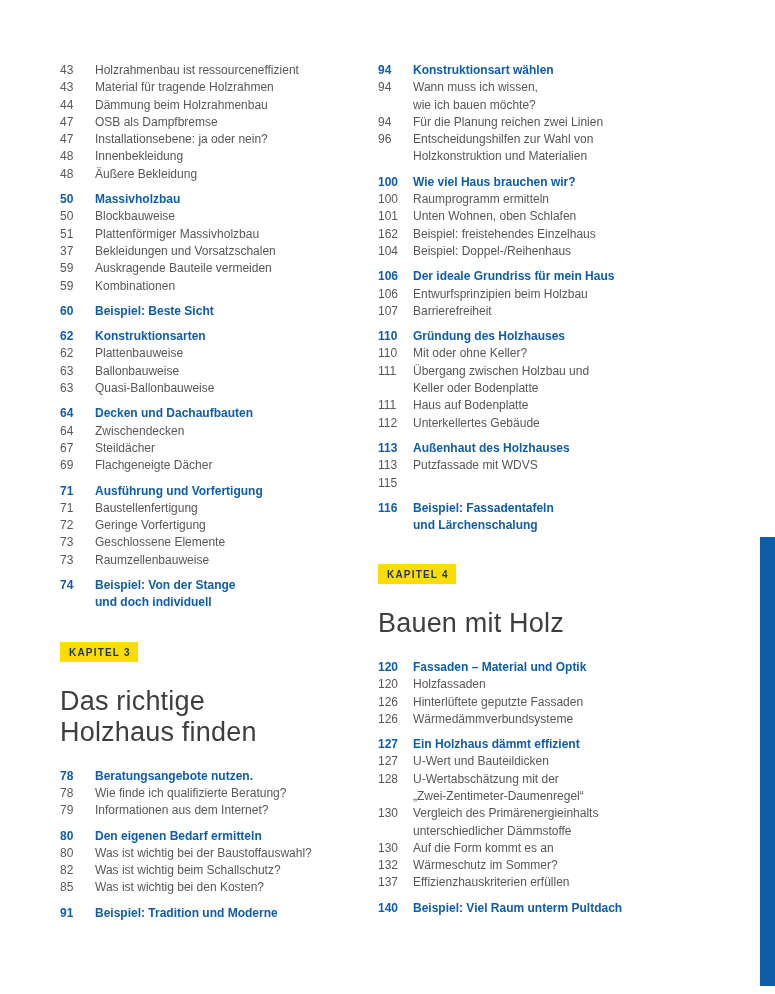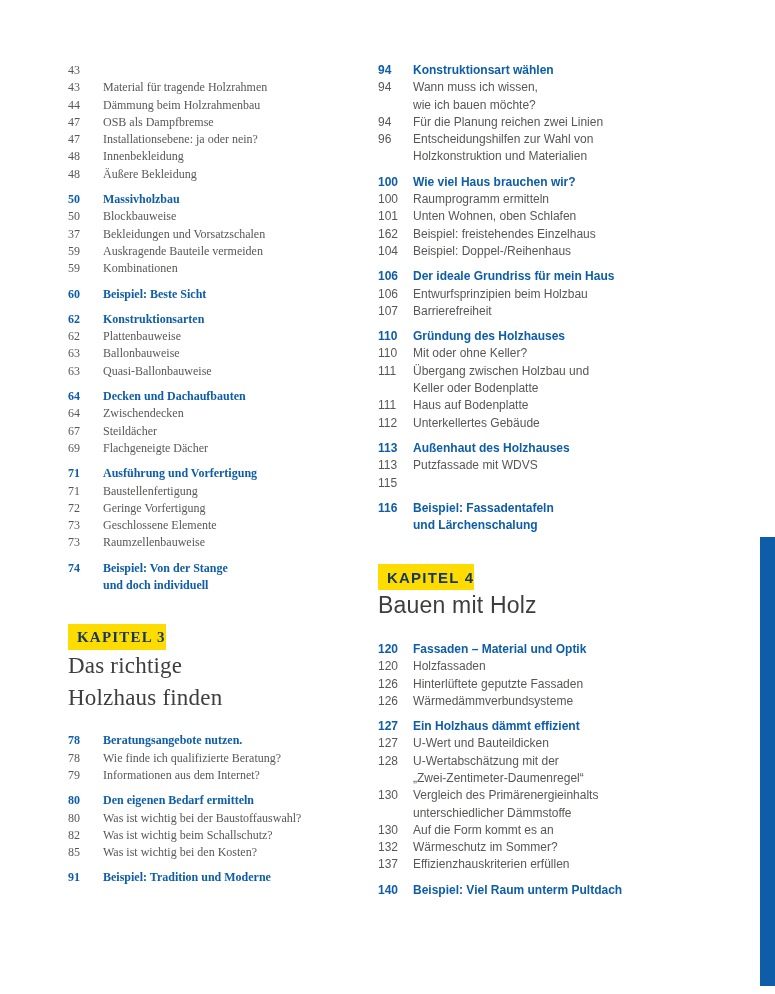--- a/index.html
+++ b/index.html
@@ -13,21 +13,21 @@
     width: 775px;
     height: 994px;
     background: var(--page-bg, #ffffff);
     overflow: hidden;
   }
   .column {
     position: absolute;
     top: 62px;
     width: 320px;
   }
-  .column-left  { left: 68px; font-family: Liberation Serif, serif; }
+  .column-left  { left: 60px; }
   .column-right { left: 378px; }
 
   .section { margin-bottom: 8px; }
 
   .entry {
     display: flex;
     font-size: 12px;
     line-height: 17.3px;
     color: var(--gray, #575756);
   }
@@ -45,28 +45,28 @@
   .entry.heading .num { font-weight: bold; }
 
   .chapter {
     margin-top: 30px;
     margin-bottom: 19px;
   }
   .badge {
     display: inline-block;
     background: var(--yellow, #ffdc00);
     color: var(--badge-text, #15375f);
-    font-size: 15px;
+    font-size: 10px;
     font-weight: bold;
     letter-spacing: 1.2px;
-    padding: 5px 0 4px 9px;
+    padding: 5px 7px 4px 9px;
   }
   .chapter-title {
-    margin-top: 0;
-    font-size: 23px;
+    margin-top: 24px;
+    font-size: 27px;
     line-height: 31.5px;
     font-weight: 400;
     color: var(--title-gray, #3f3e3d);
     white-space: pre-line;
     letter-spacing: 0.2px;
   }
 
   #edge-tab {
     position: absolute;
     right: 0;
@@ -78,20 +78,21 @@
 </style>
 </head>
 <body>
 
 <div id="page">
   <div id="columns">
       <div class="column column-left">
         <div class="section">
           <div class="entry item">
             <span class="num">43</span>
+            <span class="txt">Holzrahmenbau ist ressourceneffizient</span>
           </div>
           <div class="entry item">
             <span class="num">43</span>
             <span class="txt">Material für tragende Holzrahmen</span>
           </div>
           <div class="entry item">
             <span class="num">44</span>
             <span class="txt">Dämmung beim Holzrahmenbau</span>
           </div>
           <div class="entry item">
@@ -112,20 +113,24 @@
           </div>
         </div>
         <div class="section">
           <div class="entry heading">
             <span class="num">50</span>
             <span class="txt">Massivholzbau</span>
           </div>
           <div class="entry item">
             <span class="num">50</span>
             <span class="txt">Blockbauweise</span>
+          </div>
+          <div class="entry item">
+            <span class="num">51</span>
+            <span class="txt">Plattenförmiger Massivholzbau</span>
           </div>
           <div class="entry item">
             <span class="num">37</span>
             <span class="txt">Bekleidungen und Vorsatzschalen</span>
           </div>
           <div class="entry item">
             <span class="num">59</span>
             <span class="txt">Auskragende Bauteile vermeiden</span>
           </div>
           <div class="entry item">

